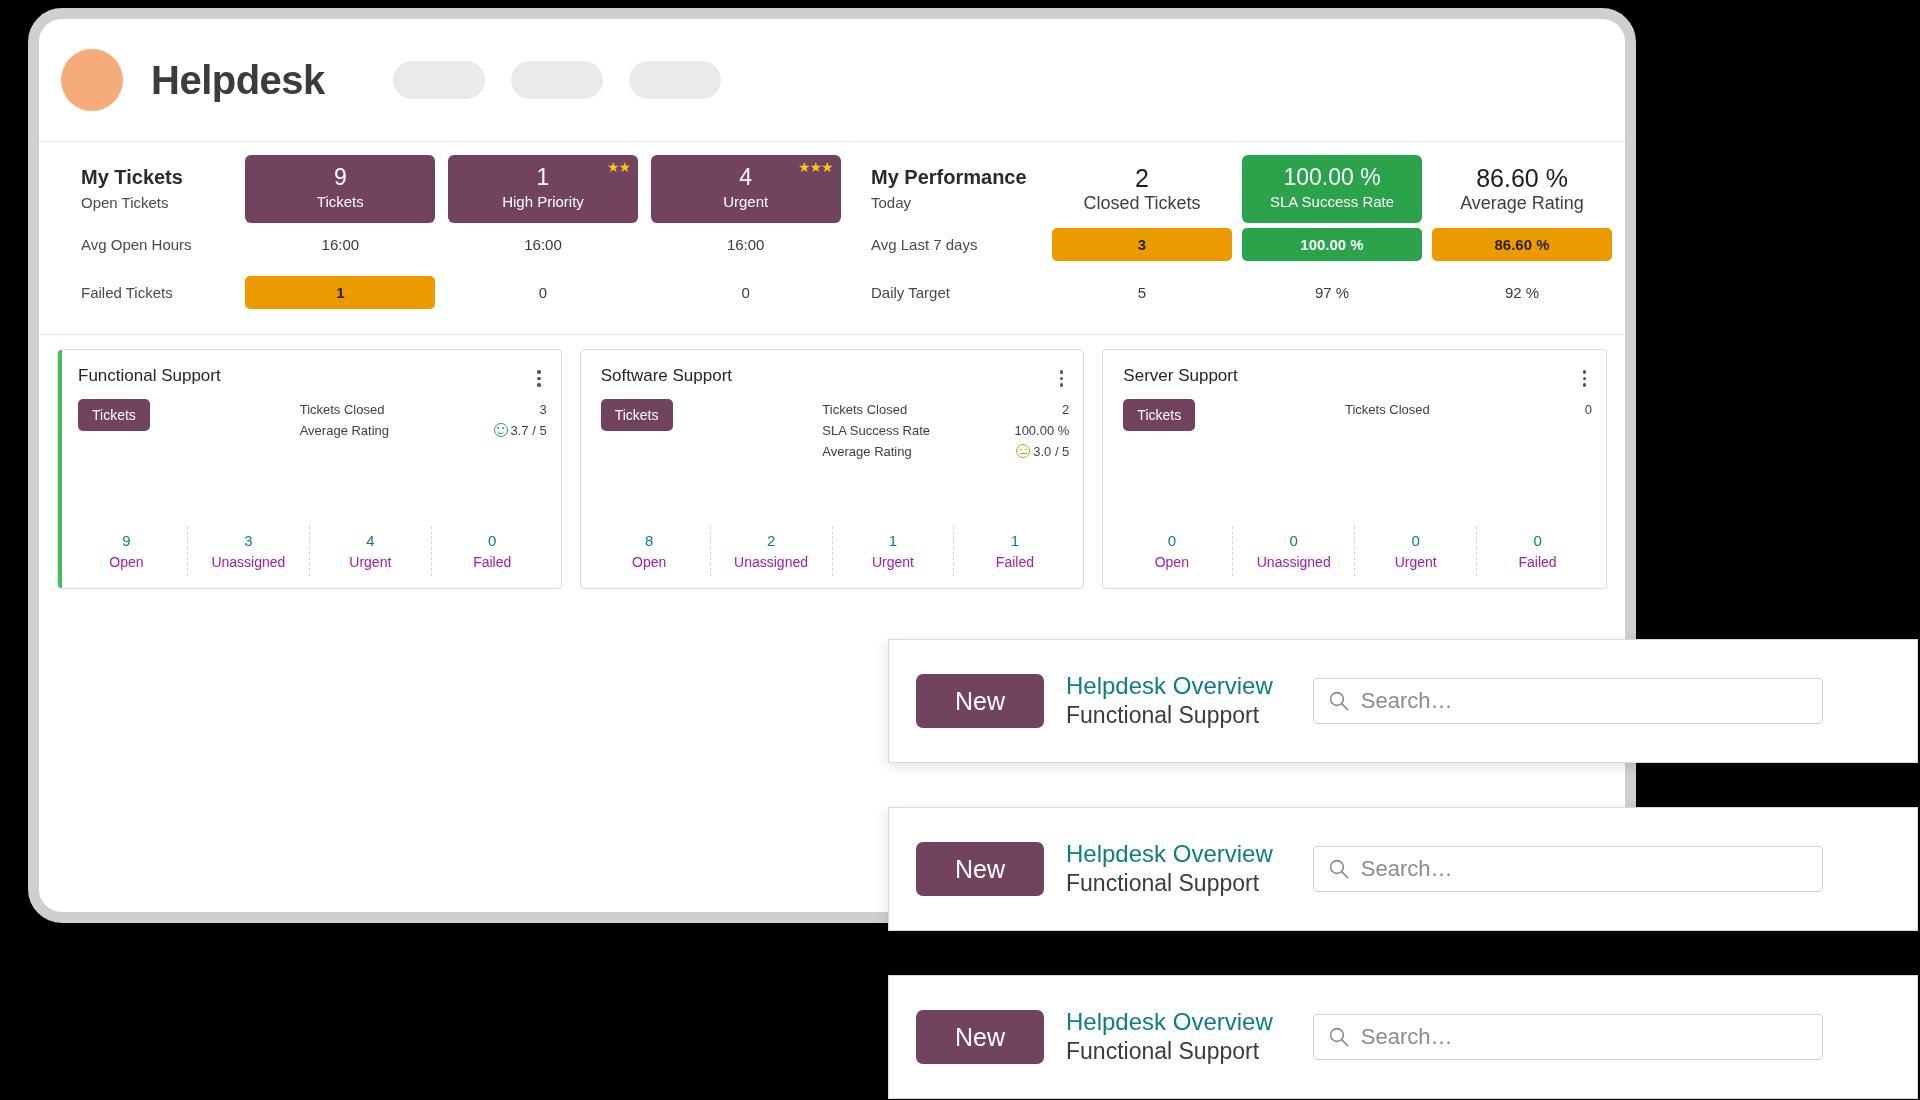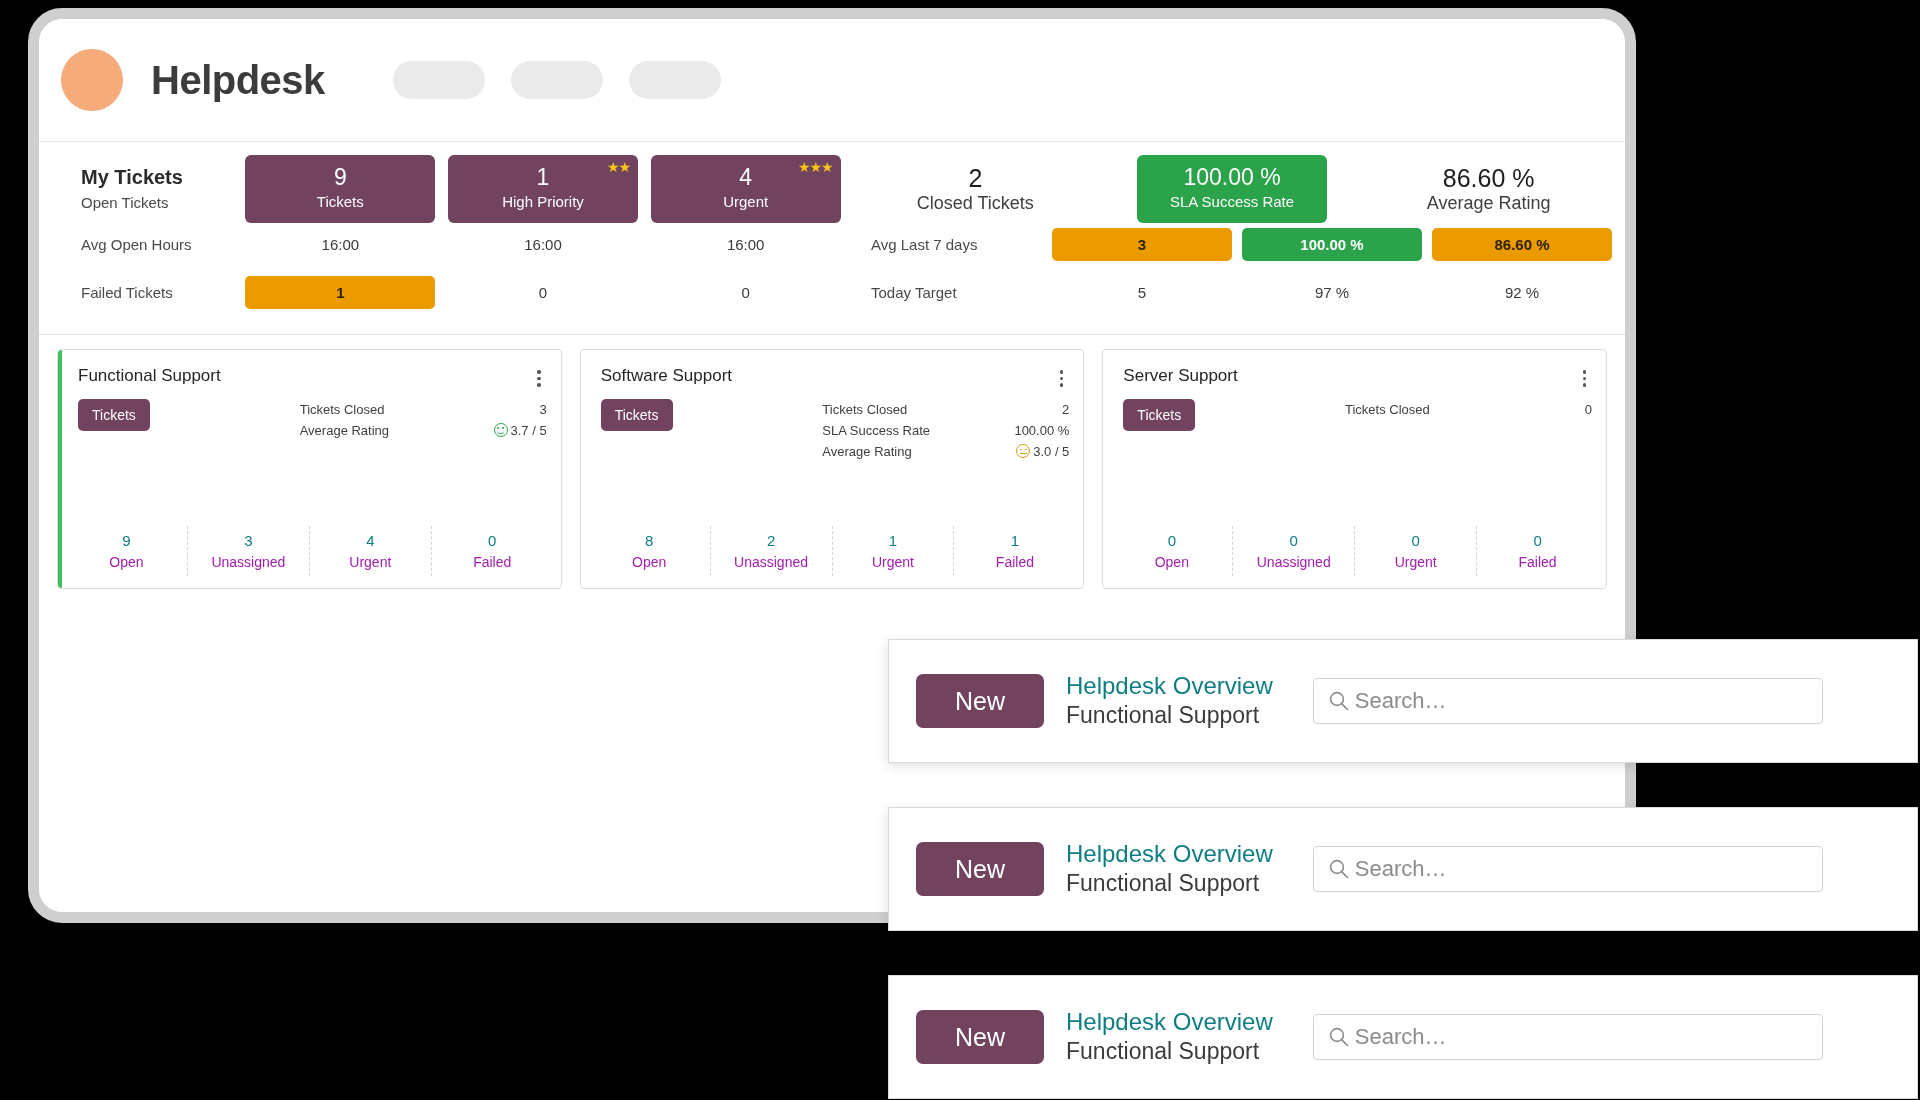--- a/index.html
+++ b/index.html
@@ -187,21 +187,21 @@
     font-size: 25px; font-family: inherit; cursor: pointer;
     flex: none;
   }
   .ov-titles { margin-left: 22px; }
   .ov-main { font-size: 24px; color: #0e7d84; line-height: 1.25; }
   .ov-sub  { font-size: 23px; color: #3c3c3c; line-height: 1.3; }
   .search-box {
     margin-left: 40px;
     width: 510px; height: 46px;
     border: 1px solid #d2d2d2; border-radius: 4px;
-    display: flex; align-items: center; padding: 0 14px; gap: 5px;
+    display: flex; align-items: center; padding: 0 14px; gap: 11px;
     background: #fff;
   }
   .search-icon { flex: none; color: #8b8b8b; display: block; }
   .search-ph { font-size: 22px; color: #8b8b8b; }
 </style>
 </head>
 <body>
 
 <div id="stage">
 
@@ -275,20 +275,24 @@
                 <div class="plainval">0</div>
               </div>
             <div class="kpi-cell">
                 <div class="plainval">0</div>
               </div>
           </div>
         </div>
 
         <div class="kpi-group right">
           <div class="kpi-row tall">
+            <div class="kpi-label-cell">
+              <div class="sec-title">My Performance</div>
+              <div class="sec-sub">Today</div>
+            </div>
             <div class="kpi-cell">
               <div class="bigstat">
                 <div class="v">2</div>
                 <div class="s">Closed Tickets</div>
               </div>
             </div>
             <div class="kpi-cell">
               <div class="tile green">
                 <div class="tile-value">100.00 %</div>
                 <div class="tile-sub">SLA Success Rate</div>
@@ -312,21 +316,21 @@
             <div class="kpi-cell">
                 <div class="badge green">100.00 %</div>
               </div>
             <div class="kpi-cell">
                 <div class="badge orange">86.60 %</div>
               </div>
           </div>
 
           <div class="kpi-row">
             <div class="kpi-label-cell">
-              <div class="row-label">Today Target</div>
+              <div class="row-label">Daily Target</div>
             </div>
             <div class="kpi-cell">
                 <div class="plainval">5</div>
               </div>
             <div class="kpi-cell">
                 <div class="plainval">97 %</div>
               </div>
             <div class="kpi-cell">
                 <div class="plainval">92 %</div>
               </div>

